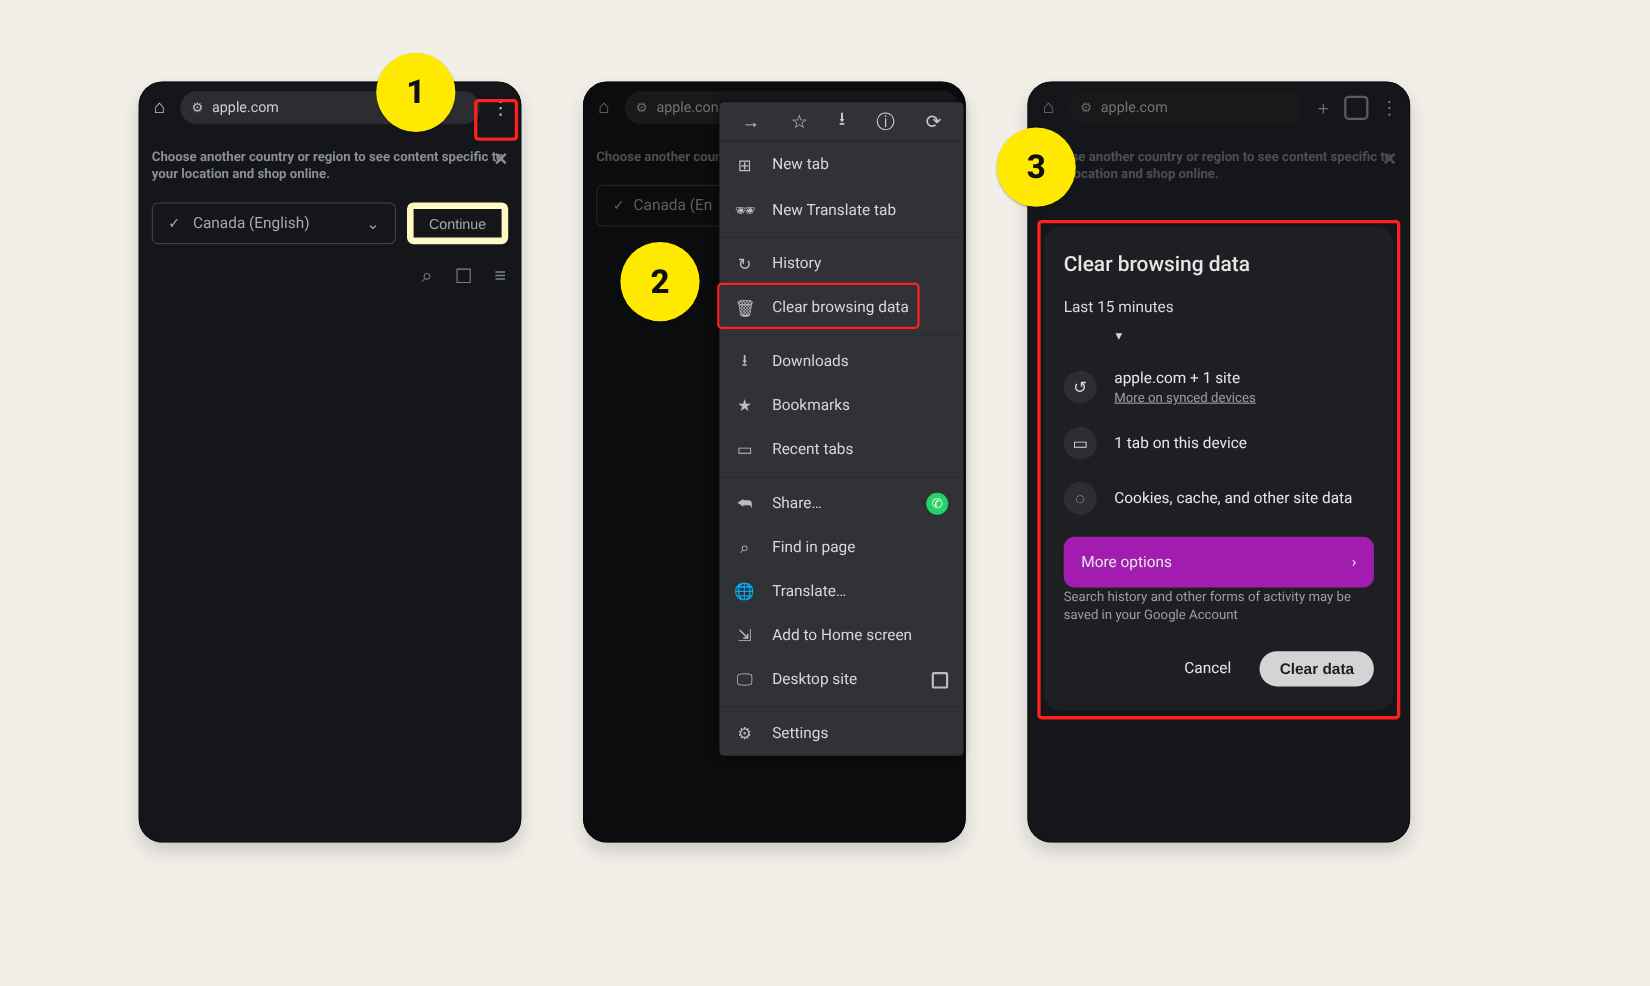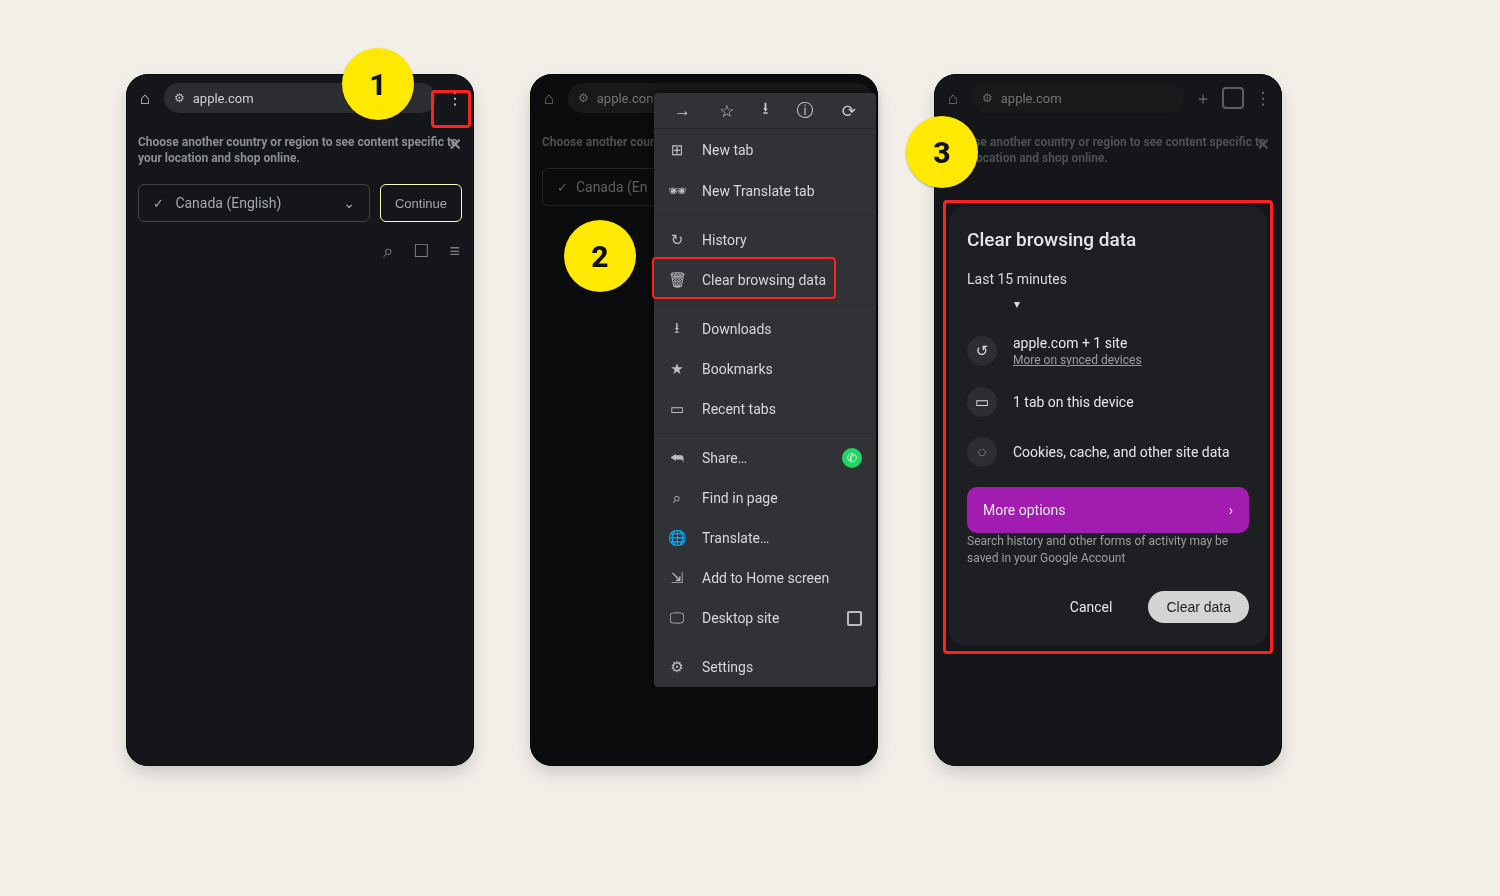--- a/index.html
+++ b/index.html
@@ -87,21 +87,21 @@
     border:1px solid #40444a;
     border-radius:6px;
     display:flex;align-items:center;justify-content:space-between;
     padding:0 14px;
     color:#a5a9af;font-size:14px;
     background:transparent;
   }
   .select .chk{font-size:13px;color:#a5a9af;margin-right:8px;}
   .btn{
     height:38px;padding:0 14px;
-    border:1px solid #fef9c3;border-radius:6px;
+    border:6px solid #fef9c3;border-radius:6px;
     background:transparent;color:#a5a9af;font-size:13px;
   }
 
   
   .applebar{
     height:42px;display:flex;align-items:center;justify-content:space-between;
     padding:0 14px;color:#7c8086;font-size:18px;
     margin-top:4px;
   }
   .applebar .right{display:flex;gap:20px;}
@@ -200,26 +200,26 @@
 
   .more{
     margin-top:10px;height:46px;border-radius:10px;
     background:#a21caf;display:flex;align-items:center;justify-content:space-between;
     padding:0 16px;font-size:14px;
   }
 
   .note{margin-top:0;font-size:12px;color:#9c9ea2;line-height:1.4;}
 
   .dlbtns{
-    margin-top:24px;display:flex;justify-content:flex-end;gap:28px;align-items:center;
+    margin-top:24px;display:flex;justify-content:flex-end;gap:18px;align-items:center;
   }
   .tbtn{font-size:14px;color:#e6e6e6;padding:6px 8px;}
   .pbtn{
     background:#d4d4d7;color:#1f1f22;border:none;border-radius:20px;
-    padding:8px 18px;font-size:14px;font-weight:400;
+    padding:8px 18px;font-size:14px;font-weight:700;
   }
 </style>
 </head>
 <body>
 
 <div class="stage">
 
   <div class="phone p1">
     <div class="top">
       <div class="iconbtn">⌂</div>

